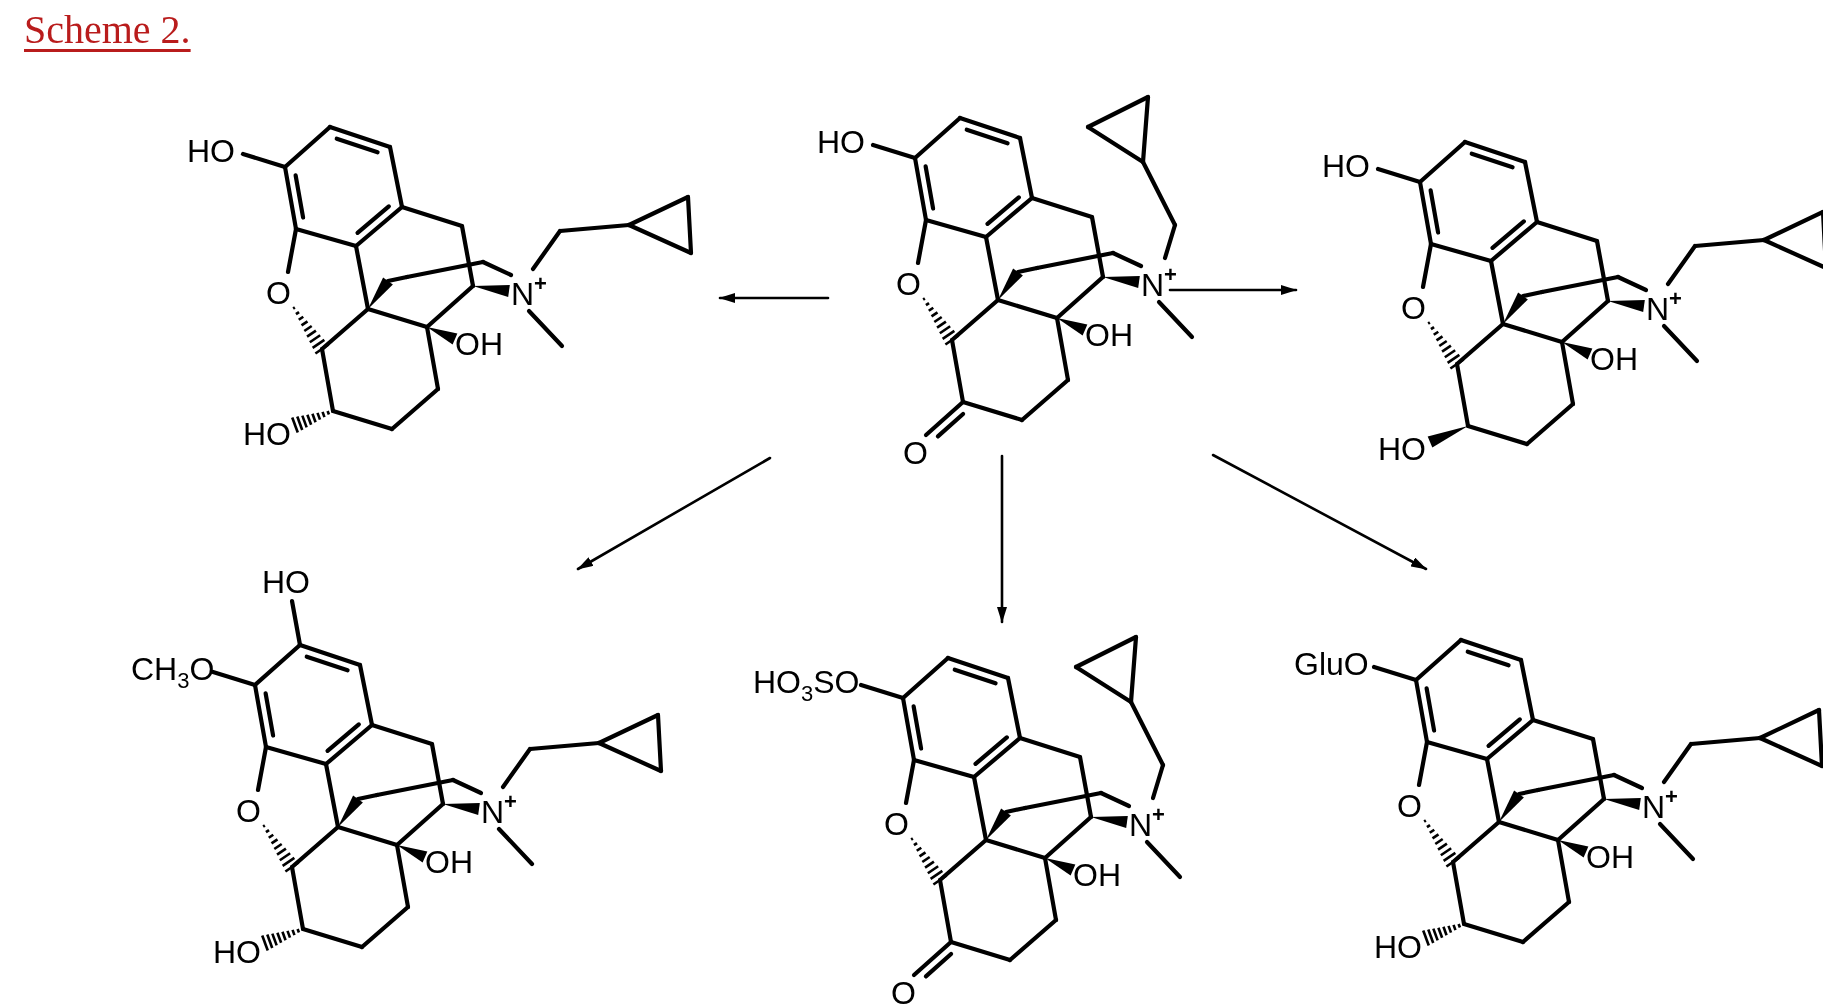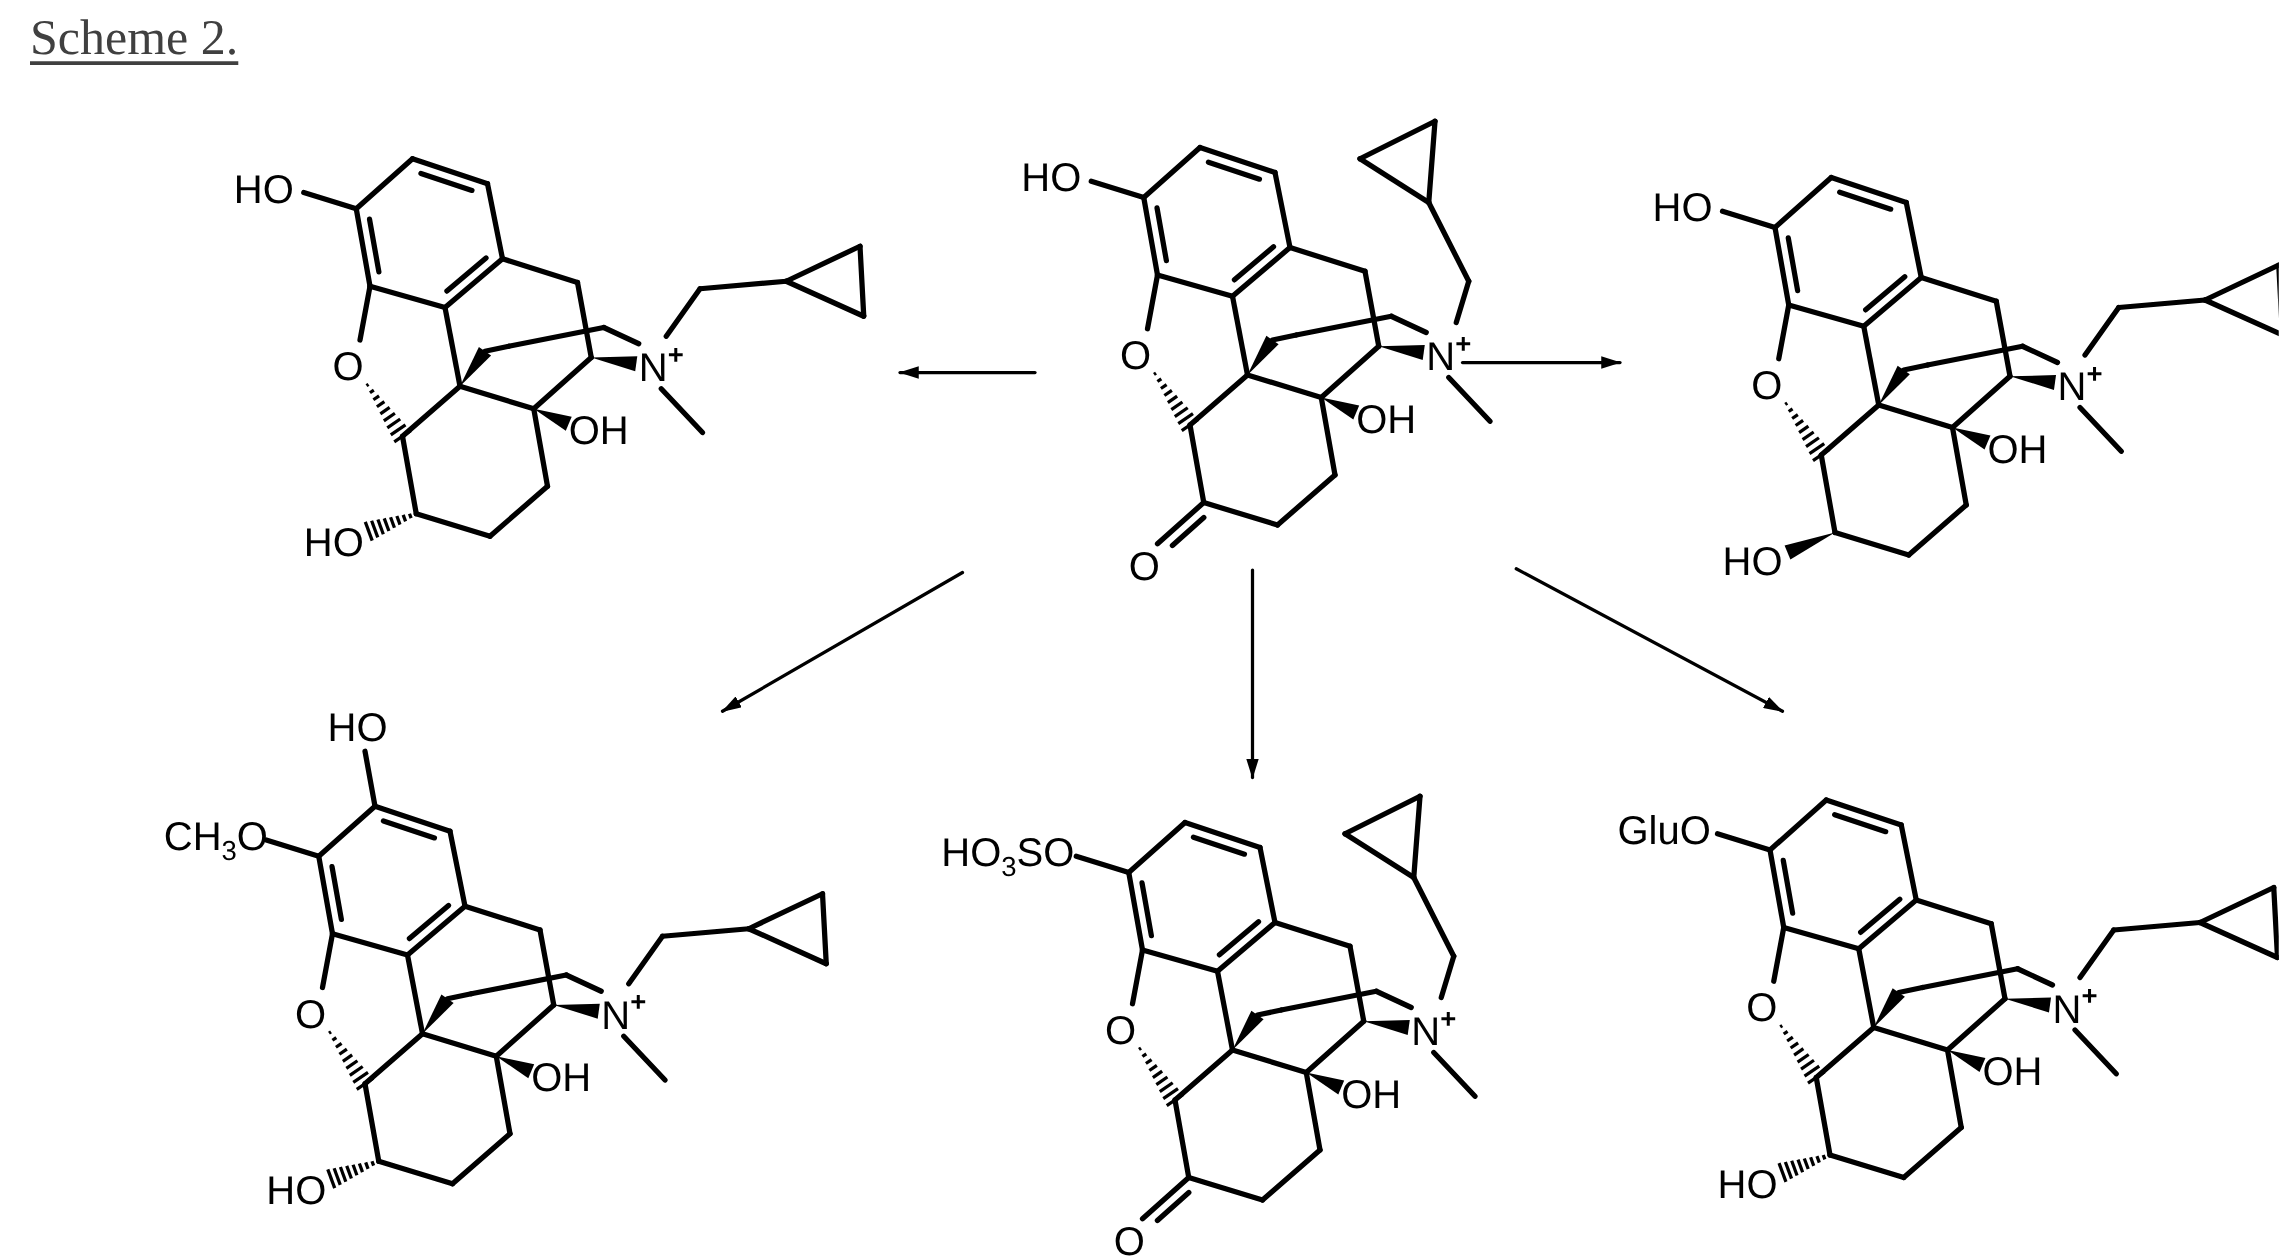--- a/index.html
+++ b/index.html
@@ -1,17 +1,17 @@
 <!DOCTYPE html>
 <html><head>
 <meta charset="utf-8">
 <style>
   html,body{margin:0;padding:0;background:#ffffff;}
   body{width:1823px;height:1007px;position:relative;overflow:hidden;font-family:"Liberation Sans",sans-serif;}
-  .title{position:absolute;left:24px;top:6px;font-family:"Liberation Serif",serif;font-size:40px;color:#404040;text-decoration:underline;text-decoration-thickness:3px;text-underline-offset:6px;}
+  .title{position:absolute;left:24px;top:6px;font-family:"Liberation Serif",serif;font-size:40px;color:#b91c1c;text-decoration:underline;text-decoration-thickness:3px;text-underline-offset:6px;}
   svg{position:absolute;left:0;top:0;}
   .bond{stroke:#000;stroke-width:4.2;fill:none;stroke-linecap:round;stroke-linejoin:round;}
   .lbl{font-family:"Liberation Sans",sans-serif;font-size:32px;fill:#000;}
   .sub{font-size:22px;}
   .chg{font-size:22px;font-weight:bold;}
 </style>
 </head>
 <body>
 
 <div class="title">Scheme 2.</div>

